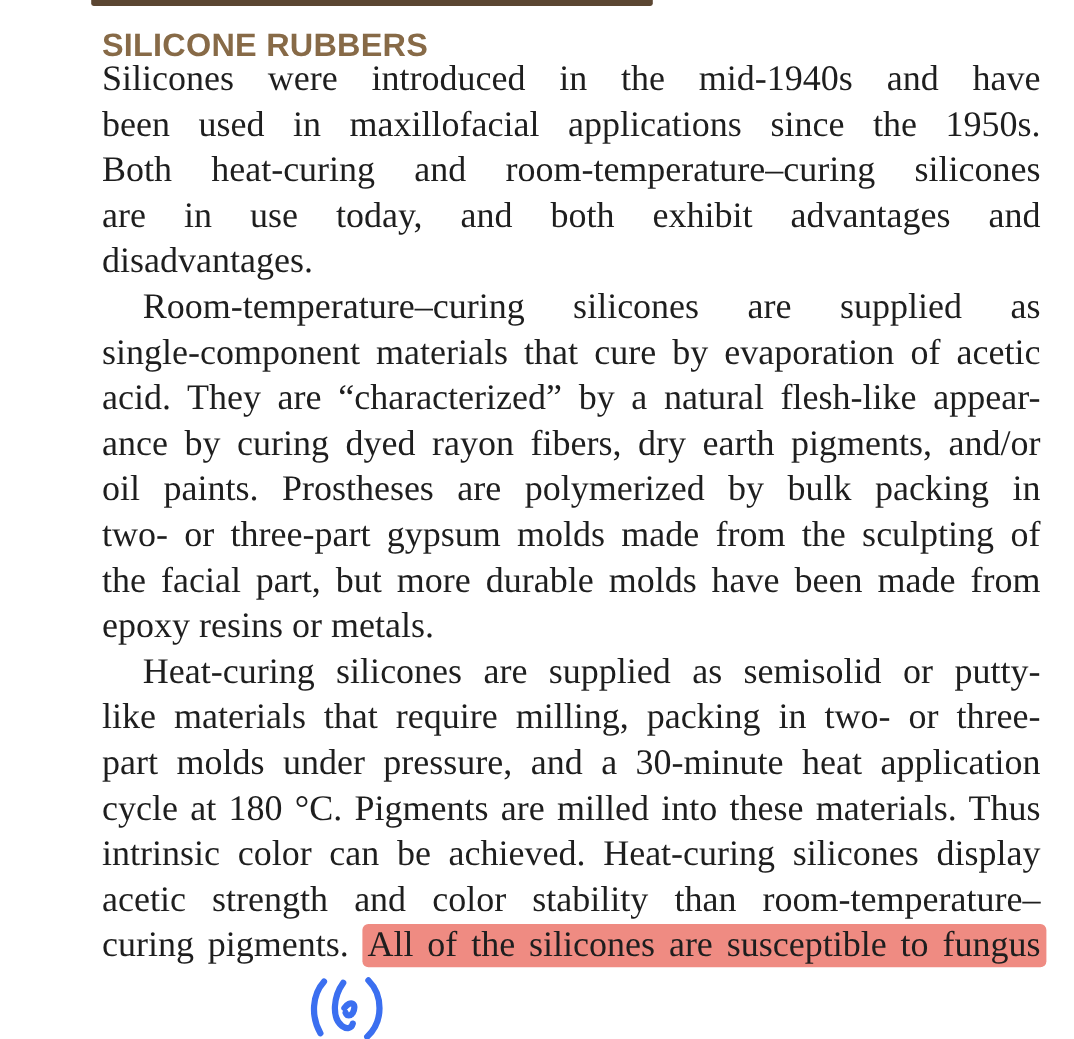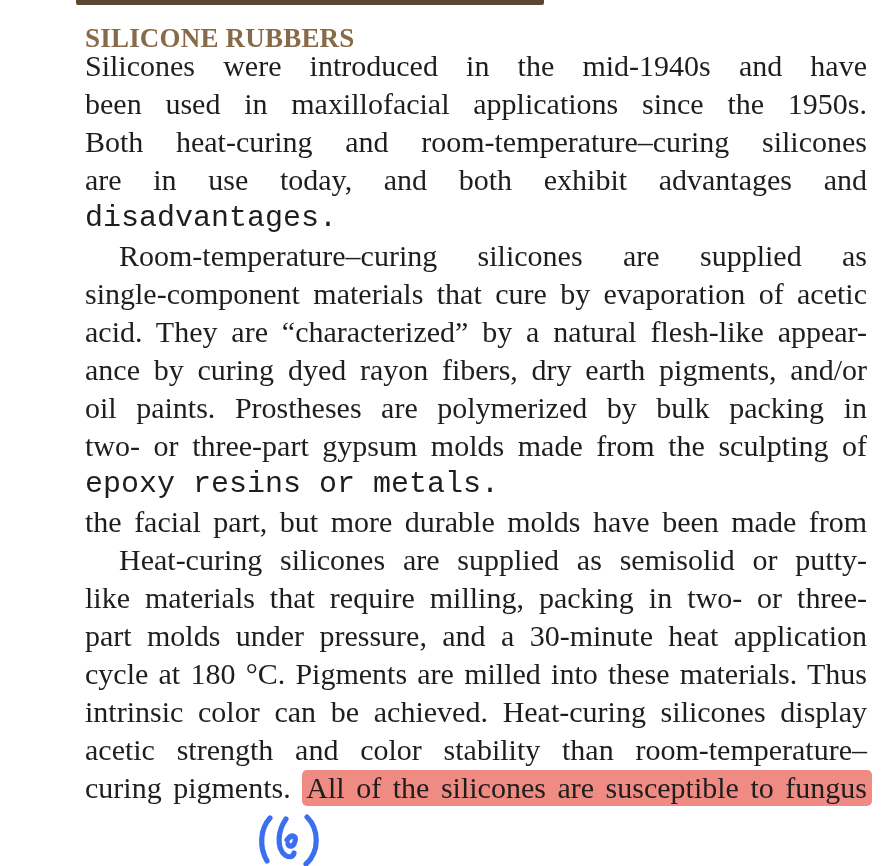--- a/index.html
+++ b/index.html
@@ -15,41 +15,41 @@
   .top-artifact {
     position: absolute;
     left: 76px; top: 0;
     width: 468px; height: 5px;
     background: var(--artifact, #5b4632);
     border-radius: 0 0 2px 2px;
   }
   .heading {
     position: absolute;
     left: 85px; top: 5px;
-    font-family: Liberation Serif, serif;
+    font-family: Liberation Sans, sans-serif;
     font-weight: bold;
     font-size: 27px;
     letter-spacing: 0.2px;
     color: var(--heading, #876a47);
   }
   .textblock {
     position: absolute;
     left: 85px; top: 47px;
     width: 782px;
     color: var(--text, #1e1e1e);
     font-size: 30px;
   }
   .line {
     height: 38px;
     line-height: 38px;
     text-align: justify;
     text-align-last: justify;
   }
   .line.indent { text-indent: 34px; }
-  .line.para-end { text-align-last: left; font-family: Liberation Mono, monospace; }
+  .line.para-end { text-align-last: left; }
   .hl {
     background: var(--highlight, #ef8b82);
     border-radius: 5px;
     padding: 1px 5px 2px 4px;
     margin-right: -5px;
     box-decoration-break: clone;
   }
   .annotation {
     position: absolute;
     left: 253px; top: 813px;
@@ -71,22 +71,22 @@
     <div class="line">been used in maxillofacial applications since the 1950s.</div>
     <div class="line">Both heat-curing and room-temperature–curing silicones</div>
     <div class="line">are in use today, and both exhibit advantages and</div>
     <div class="line para-end">disadvantages.</div>
     <div class="line indent">Room-temperature–curing silicones are supplied as</div>
     <div class="line">single-component materials that cure by evaporation of acetic</div>
     <div class="line">acid. They are “characterized” by a natural flesh-like appear-</div>
     <div class="line">ance by curing dyed rayon fibers, dry earth pigments, and/or</div>
     <div class="line">oil paints. Prostheses are polymerized by bulk packing in</div>
     <div class="line">two- or three-part gypsum molds made from the sculpting of</div>
+    <div class="line">the facial part, but more durable molds have been made from</div>
     <div class="line para-end">epoxy resins or metals.</div>
-    <div class="line">the facial part, but more durable molds have been made from</div>
     <div class="line indent">Heat-curing silicones are supplied as semisolid or putty-</div>
     <div class="line">like materials that require milling, packing in two- or three-</div>
     <div class="line">part molds under pressure, and a 30-minute heat application</div>
     <div class="line">cycle at 180 °C. Pigments are milled into these materials. Thus</div>
     <div class="line">intrinsic color can be achieved. Heat-curing silicones display</div>
     <div class="line">acetic strength and color stability than room-temperature–</div>
     <div class="line"><span>curing pigments. </span><span class="hl">All of the silicones are susceptible to fungus</span></div>
   </div>
 
   <div class="annotation" aria-label="(h)">

